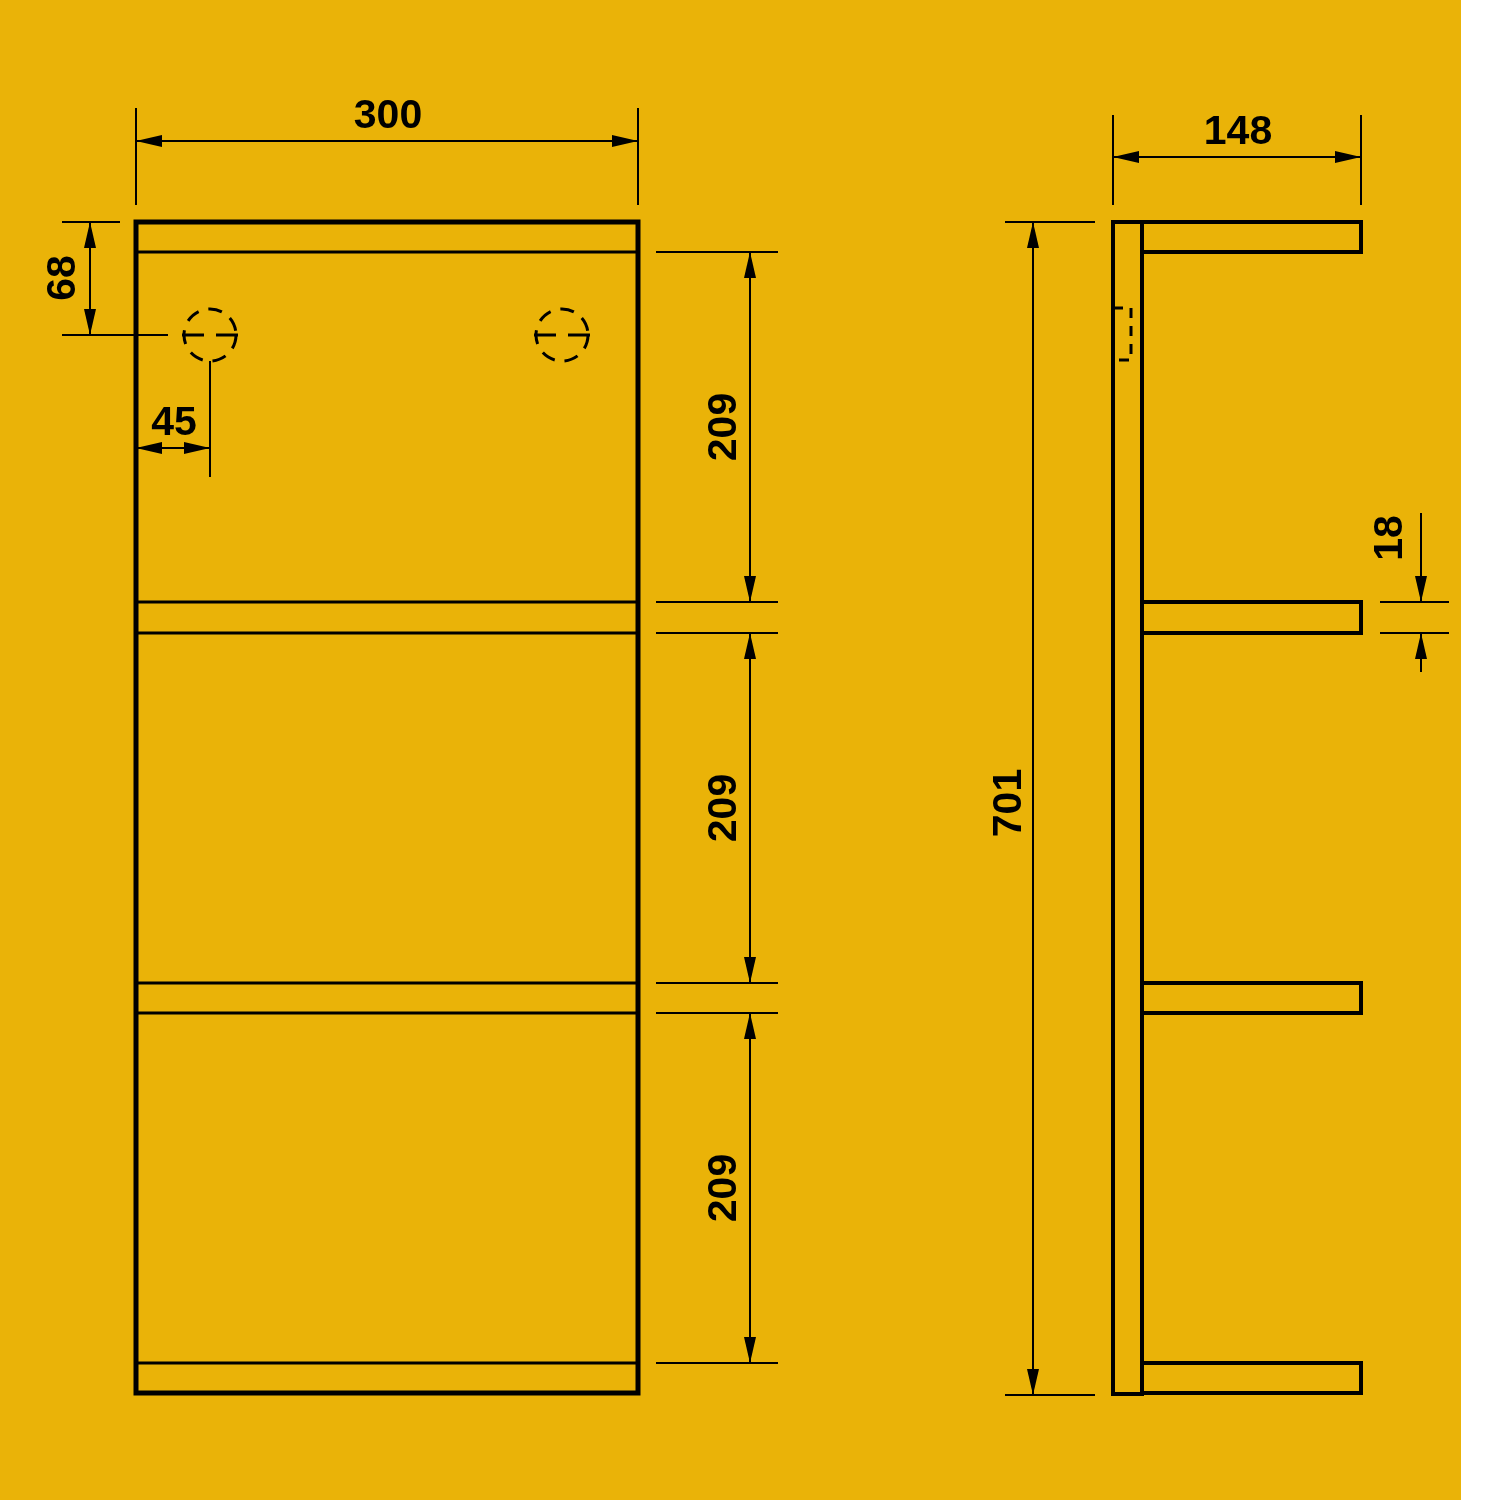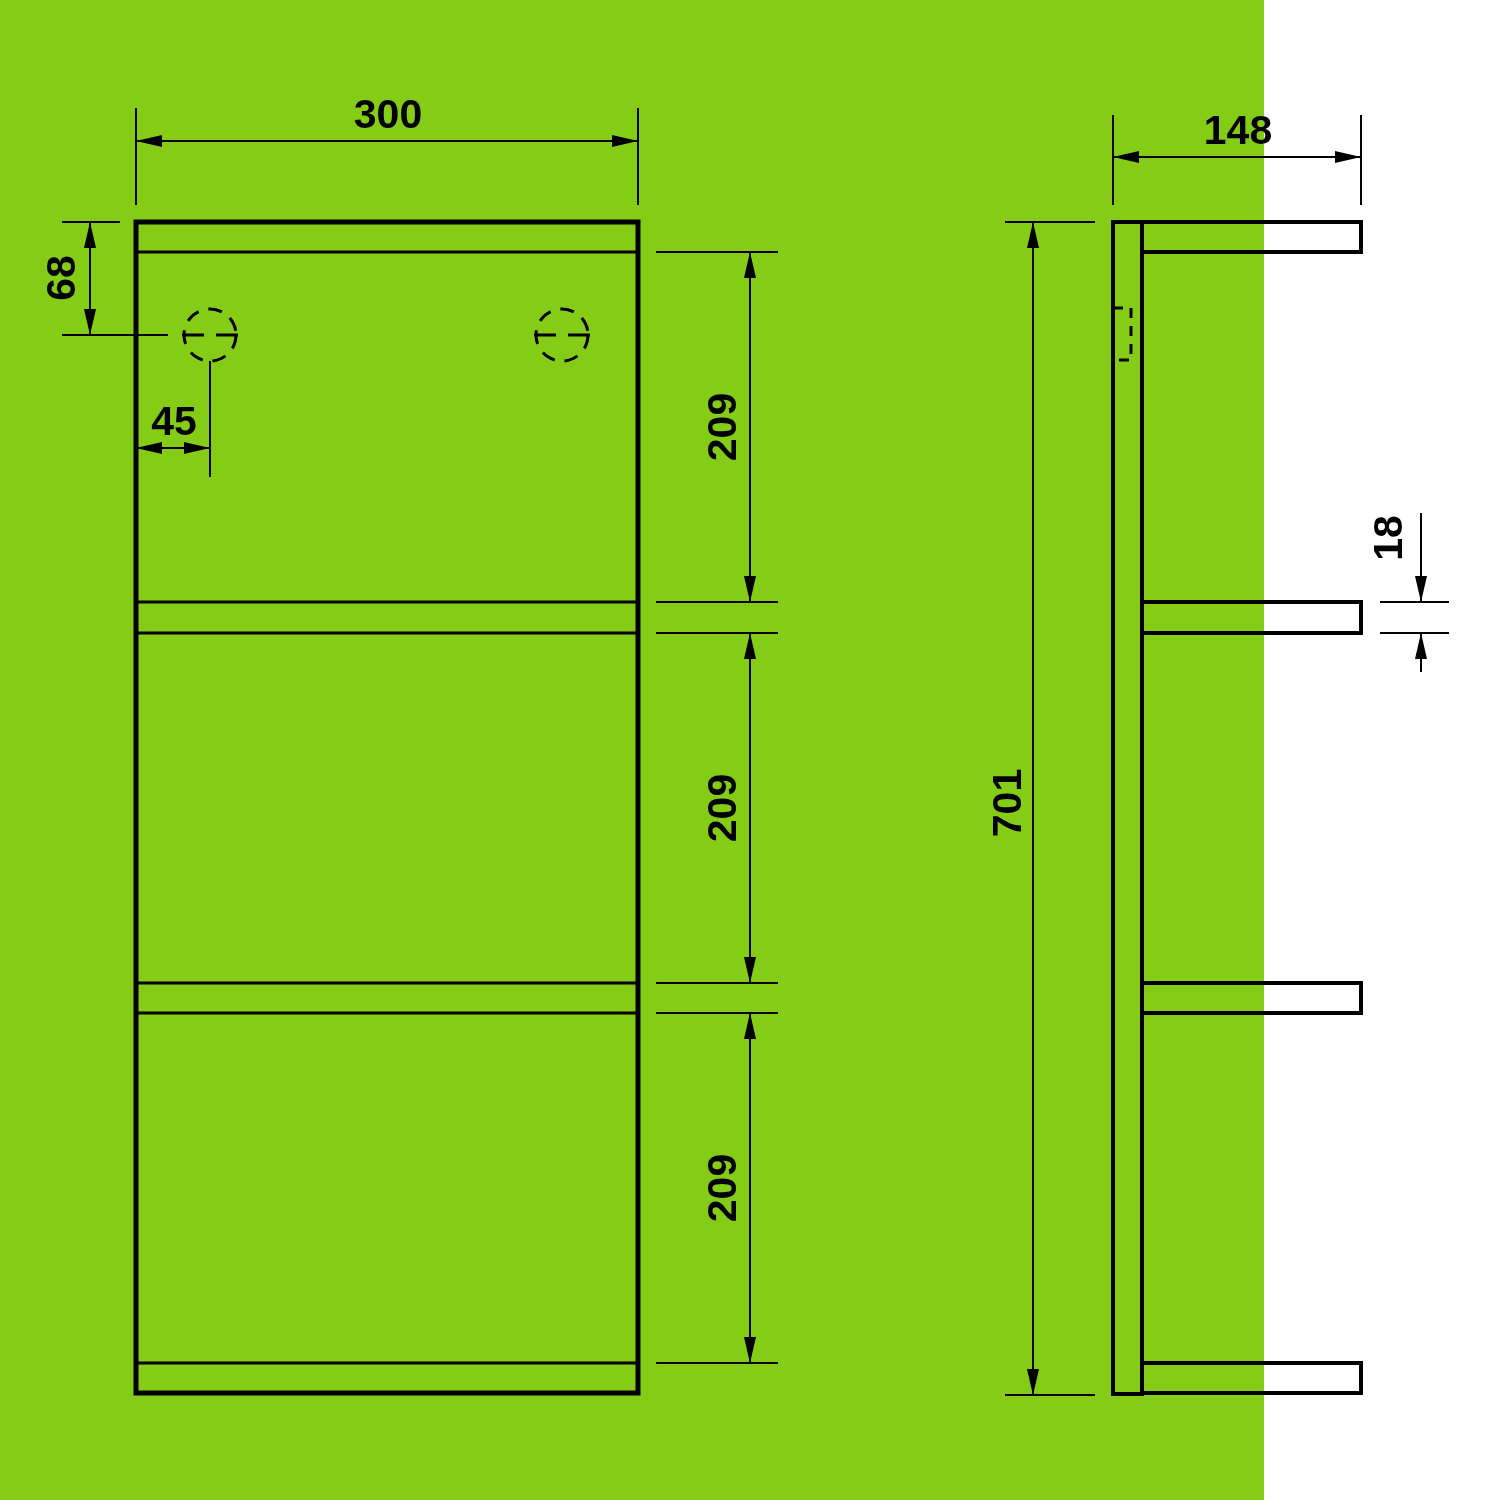--- a/index.html
+++ b/index.html
@@ -1,23 +1,23 @@
 <!DOCTYPE html>
 <html><head>
 <meta charset="utf-8">
 <style>
   html, body {
     margin: 0;
     padding: 0;
     background: #ffffff;
   }
   .page {
-    width: 1264px;
+    width: 1461px;
     height: 1500px;
-    background: #84cc16;
+    background: #eab308;
     position: relative;
     font-family: "Liberation Sans", sans-serif;
   }
   svg { display: block; }
   .outline   { fill: none; stroke: #000000; stroke-width: 5; }
   .outline4  { fill: none; stroke: #000000; stroke-width: 4; }
   .innerline { fill: none; stroke: #000000; stroke-width: 3; }
   .dimline   { fill: none; stroke: #000000; stroke-width: 2; }
   .extline   { fill: none; stroke: #000000; stroke-width: 2; }
   .dashcirc  { fill: none; stroke: #000000; stroke-width: 3; stroke-dasharray: 14 10; }

